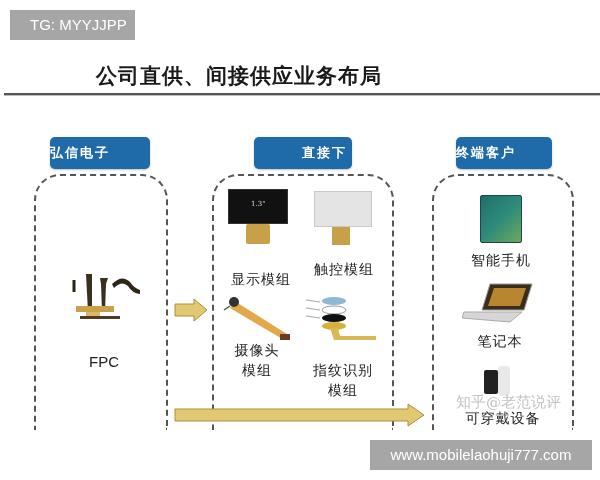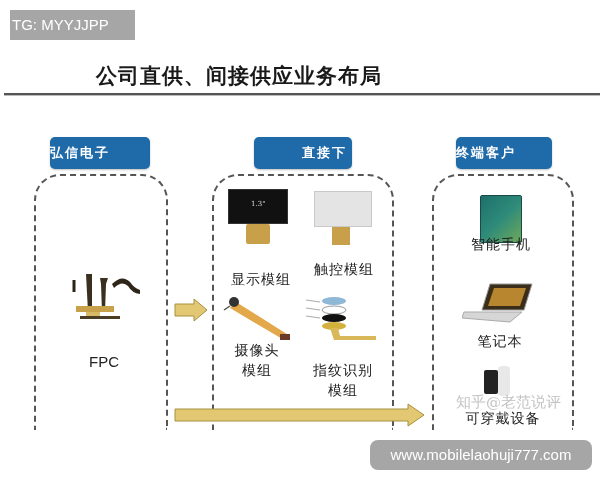--- a/index.html
+++ b/index.html
@@ -2,21 +2,21 @@
 <html><head>
   <meta charset="utf-8">
   <style>
     * { box-sizing: border-box; margin: 0; padding: 0; }
     html, body { width: 600px; height: 480px; background: #ffffff; overflow: hidden; }
     body { position: relative; font-family: "DejaVu Serif", "Liberation Serif", serif; color: #222; }
 
     .tg-badge {
       position: absolute; left: 10px; top: 10px; width: 125px; height: 30px;
       background: #a6a6a6; color: #fff; font-family: "Liberation Sans", sans-serif;
-      font-size: 15px; line-height: 30px; padding-left: 2px;
+      font-size: 15px; line-height: 30px; padding-left: 20px;
     }
     .title {
       position: absolute; left: 96px; top: 62px; font-size: 21px; font-weight: bold;
       letter-spacing: 1px; color: #1a1a1a;
     }
     .title-rule {
       position: absolute; left: 4px; top: 93px; width: 596px; height: 2px; background: #555;
       box-shadow: 0 1px 0 #bbb;
     }
 
@@ -32,21 +32,21 @@
 
     .label { position: absolute; font-size: 14px; color: #222; text-align: center; letter-spacing: 1px; }
     .fpc-label { font-family: "Liberation Sans", sans-serif; font-size: 15px; letter-spacing: 0; }
 
     .arrow-small { position: absolute; }
     .arrow-long { position: absolute; }
 
     .wm-box {
       position: absolute; left: 370px; top: 440px; width: 222px; height: 30px;
       background: #a6a6a6; color: #fff; font-family: "Liberation Sans", sans-serif;
-      font-size: 15px; line-height: 30px; text-align: center; border-radius: 8px;
+      font-size: 15px; line-height: 30px; text-align: center;
     }
     .zhihu-wm {
       position: absolute; left: 456px; top: 393px; font-size: 15px; color: rgba(120,120,120,0.45);
       letter-spacing: 0; white-space: nowrap;
     }
     .cut-white { position: absolute; left: 0; top: 430px; width: 600px; height: 50px; background: #fff; }
   </style>
 </head>
 <body>
 
@@ -111,21 +111,21 @@
 </div>
 
 <svg class="arrow-long" style="left:174px; top:402px;" width="252" height="26" viewBox="0 0 252 26">
   <path d="M1 7 L234 7 L234 2 L250 13 L234 24 L234 19 L1 19 Z" fill="#e3c873" stroke="#a8903e" stroke-width="1"></path>
 </svg>
 
 <div class="col-header" style="left:456px; top:137px; width:96px;">终端客户</div>
 <div class="dash-box" style="left:432px; top:174px; width:142px; height:256px;"></div>
 
 <div style="position:absolute; left:480px; top:195px; width:42px; height:48px; background:linear-gradient(135deg,#1e6f6a 0%,#2e8b7a 50%,#6fa85a 100%); border:1px solid #1a4a46; border-radius:2px;"></div>
-<div class="label" style="left:466px; top:236px; width:70px;">智能手机</div>
+<div class="label" style="left:466px; top:252px; width:70px;">智能手机</div>
 
 <svg style="position:absolute; left:462px; top:282px;" width="72" height="42" viewBox="0 0 72 42">
   <path d="M28 2 L70 2 L62 28 L20 28 Z" fill="#3a2e1a" stroke="#999"></path>
   <path d="M32 6 L64 6 L58 24 L26 24 Z" fill="#b8862e"></path>
   <path d="M2 30 L60 30 L48 40 L0 36 Z" fill="#d6d6d6" stroke="#aaa"></path>
 </svg>
 <div class="label" style="left:470px; top:333px; width:60px;">笔记本</div>
 
 <div style="position:absolute; left:484px; top:370px; width:14px; height:24px; background:#222; border-radius:2px;"></div>
 <div style="position:absolute; left:498px; top:366px; width:12px; height:30px; background:#e8e8e8; border-radius:4px;"></div>

